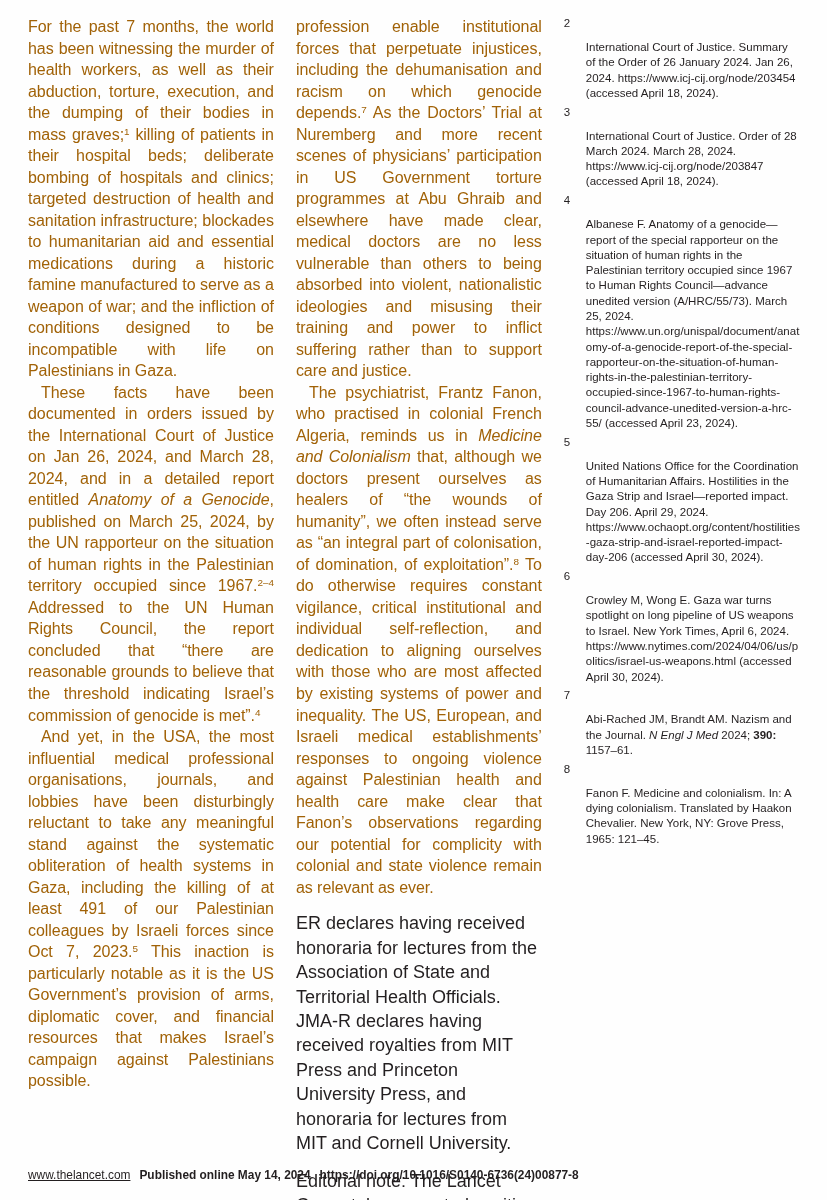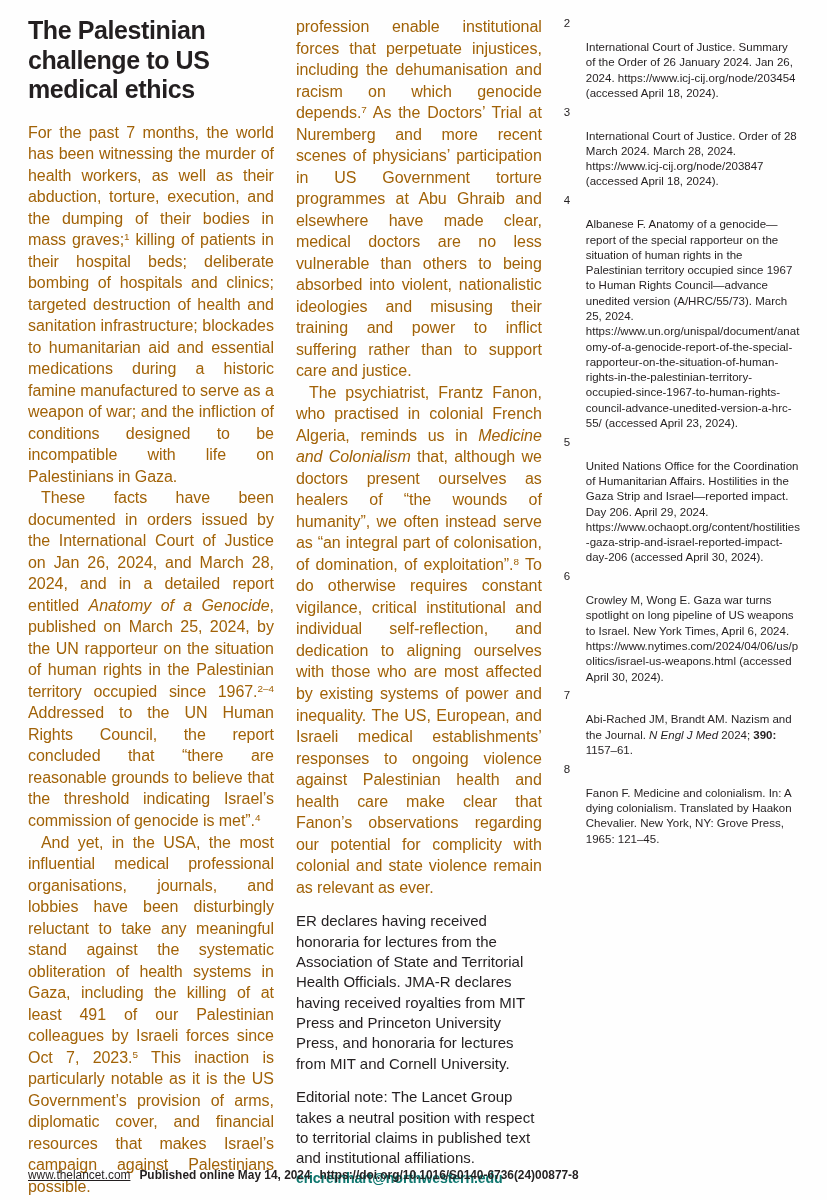--- a/index.html
+++ b/index.html
@@ -72,21 +72,21 @@
   .body-p .it { font-style: italic; }
   .body-p sup {
     font-size: 0.62em;
     vertical-align: 0.52em;
     line-height: 0;
     font-weight: normal;
   }
 
   
   .note {
-    font-size: 15px;
+    font-size: 18px;
     line-height: 1.36;
     margin: 13px 0 0 0;
     text-align: left;
     color: #231f20;
   }
   .note:first-child { margin-top: 0; }
 
   .authors {
     font-size: 15.6px;
     font-style: italic;
@@ -156,21 +156,20 @@
 </style>
 </head>
 <body>
 
 <div class="page">
   <div class="page-inner">
 
     <div class="columns">
 
       <div class="col col-1">
-        <h1 class="headline">The Palestinian challenge to US medical ethics</h1>
         <div>
             <p class="body-p">For the past 7 months, the world has been witnessing the murder of health workers, as well as their abduction, torture, execution, and the dumping of their bodies in mass graves;<sup>1</sup> killing of patients in their hospital beds; deliberate bombing of hospitals and clinics; targeted destruction of health and sanitation infrastructure; blockades to humanitarian aid and essential medications during a historic famine manufactured to serve as a weapon of war; and the infliction of conditions designed to be incompatible with life on Palestinians in Gaza.</p>
             <p class="body-p">These facts have been documented in orders issued by the International Court of Justice on Jan 26, 2024, and March 28, 2024, and in a detailed report entitled <span class="it">Anatomy of a Genocide</span>, published on March 25, 2024, by the UN rapporteur on the situation of human rights in the Palestinian territory occupied since 1967.<sup>2–4</sup> Addressed to the UN Human Rights Council, the report concluded that “there are reasonable grounds to believe that the threshold indicating Israel’s commission of genocide is met”.<sup>4</sup></p>
             <p class="body-p">And yet, in the USA, the most influential medical professional organisations, journals, and lobbies have been disturbingly reluctant to take any meaningful stand against the systematic obliteration of health systems in Gaza, including the killing of at least 491 of our Palestinian colleagues by Israeli forces since Oct 7, 2023.<sup>5</sup> This inaction is particularly notable as it is the US Government’s provision of arms, diplomatic cover, and financial resources that makes Israel’s campaign against Palestinians possible.</p>
           </div>
       </div>
 
       <div class="col col-2">
         <div>
             <p class="body-p" style="text-indent: 0px;">profession enable institutional forces that perpetuate injustices, including the dehumanisation and racism on which genocide depends.<sup>7</sup> As the Doctors’ Trial at Nuremberg and more recent scenes of physicians’ participation in US Government torture programmes at Abu Ghraib and elsewhere have made clear, medical doctors are no less vulnerable than others to being absorbed into violent, nationalistic ideologies and misusing their training and power to inflict suffering rather than to support care and justice.</p>

